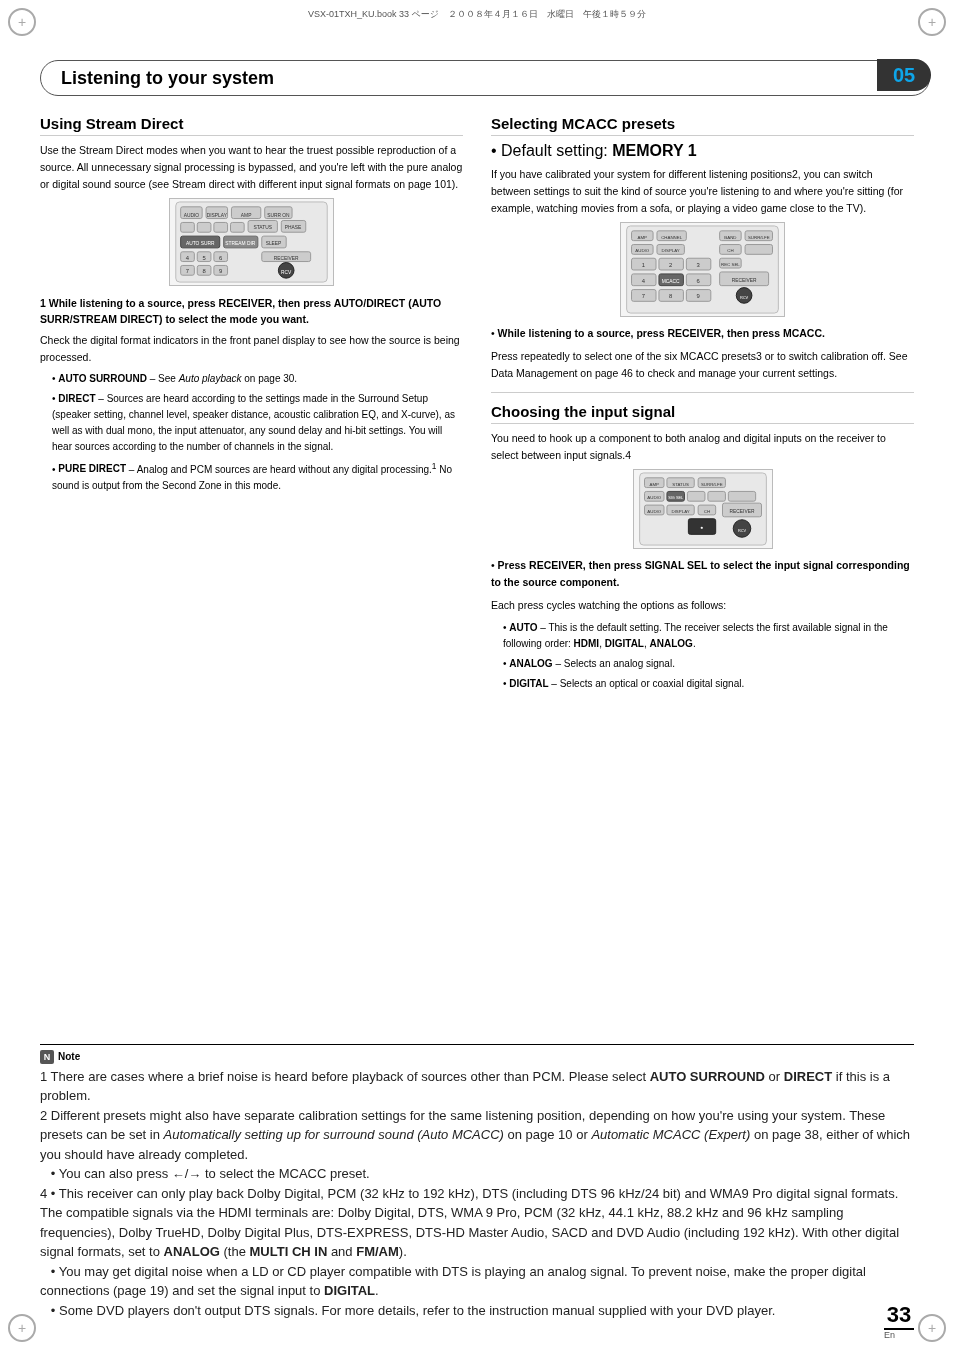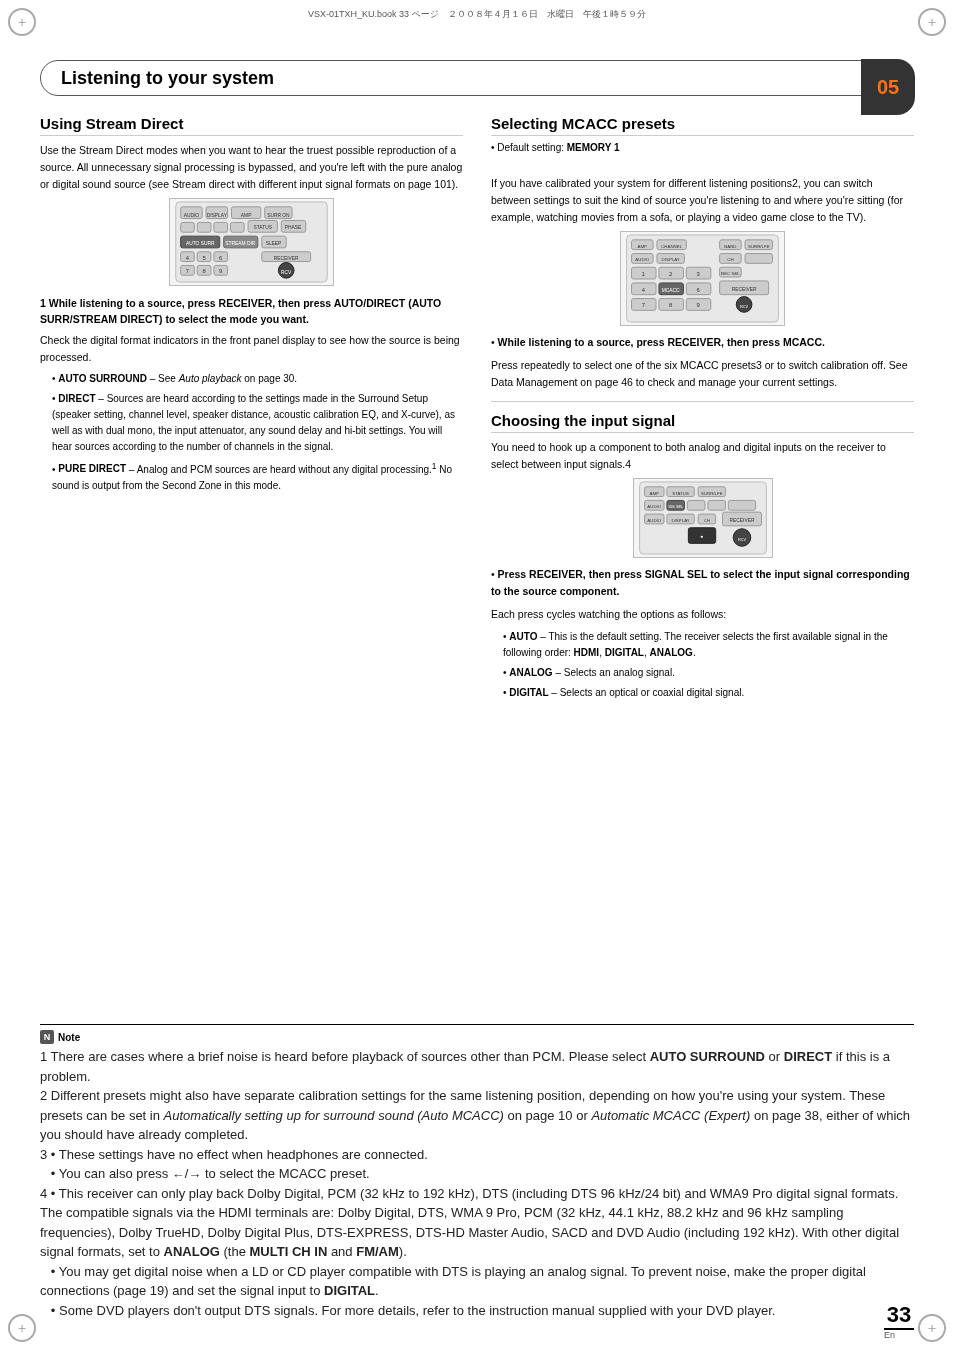--- a/index.html
+++ b/index.html
@@ -30,41 +30,41 @@
     .corner-tl { top: 8px; left: 8px; }
     .corner-tr { top: 8px; right: 8px; }
     .corner-bl { bottom: 8px; left: 8px; }
     .corner-br { bottom: 8px; right: 8px; }
 
     
     .header-bar {
       position: absolute;
       top: 60px;
       left: 40px;
-      right: 40px;
+      right: 24px;
       height: 36px;
       border: 1.5px solid #555;
       border-radius: 18px;
       display: flex;
       align-items: center;
       padding: 0 20px;
     }
     .header-title {
       font-size: 18px;
       font-weight: bold;
       color: #000;
     }
     .header-num {
       position: absolute;
       right: -2px;
       top: -2px;
       width: 54px;
-      height: 56px;
+      height: 32px;
       background: #333;
-      color: #f97316;
+      color: #0ea5e9;
       font-size: 20px;
       font-weight: bold;
       display: flex;
       align-items: center;
       justify-content: center;
       border-radius: 0 18px 18px 0;
     }
 
     
     .jp-header {
@@ -165,22 +165,22 @@
       color: #222;
     }
 
     
     .divider {
       border-top: 1px solid #ccc;
       margin: 10px 0;
     }
 
     .mcacc-default {
-      font-size: 10px;
-      margin-bottom: 22px;
+      font-size: 16px;
+      margin-bottom: 6px;
     }
 
     .bold { font-weight: bold; }
     .italic { font-style: italic; }
 
     .page-number-area {
       position: absolute;
       bottom: 10px;
       right: 40px;
       text-align: right;
@@ -412,21 +412,20 @@
   </div>
 </div>
 
 <div class="note-section">
   <div class="note-header">
     <span class="note-icon">N</span>
     <span>Note</span>
   </div>
   <div class="note-text">1  There are cases where a brief noise is heard before playback of sources other than PCM. Please select <strong>AUTO SURROUND</strong> or <strong>DIRECT</strong> if this is a problem.</div>
   <div class="note-text">2  Different presets might also have separate calibration settings for the same listening position, depending on how you're using your system. These presets can be set in <em>Automatically setting up for surround sound (Auto MCACC)</em> on page 10 or <em>Automatic MCACC (Expert)</em> on page 38, either of which you should have already completed.</div>
-  <div class="note-text">3  • These settings have no effect when headphones are connected.</div>
   <div class="note-text">&nbsp;&nbsp;&nbsp;• You can also press ←/→ to select the MCACC preset.</div>
   <div class="note-text">4  • This receiver can only play back Dolby Digital, PCM (32 kHz to 192 kHz), DTS (including DTS 96 kHz/24 bit) and WMA9 Pro digital signal formats. The compatible signals via the HDMI terminals are: Dolby Digital, DTS, WMA 9 Pro, PCM (32 kHz, 44.1 kHz, 88.2 kHz and 96 kHz sampling frequencies), Dolby TrueHD, Dolby Digital Plus, DTS-EXPRESS, DTS-HD Master Audio, SACD and DVD Audio (including 192 kHz). With other digital signal formats, set to <strong>ANALOG</strong> (the <strong>MULTI CH IN</strong> and <strong>FM/AM</strong>).</div>
   <div class="note-text">&nbsp;&nbsp;&nbsp;• You may get digital noise when a LD or CD player compatible with DTS is playing an analog signal. To prevent noise, make the proper digital connections (page 19) and set the signal input to <strong>DIGITAL</strong>.</div>
   <div class="note-text">&nbsp;&nbsp;&nbsp;• Some DVD players don't output DTS signals. For more details, refer to the instruction manual supplied with your DVD player.</div>
 </div>
 
 <div class="page-number-area">
   <div class="pg-num-box">33</div>
   <div class="pg-lang">En</div>
 </div>

